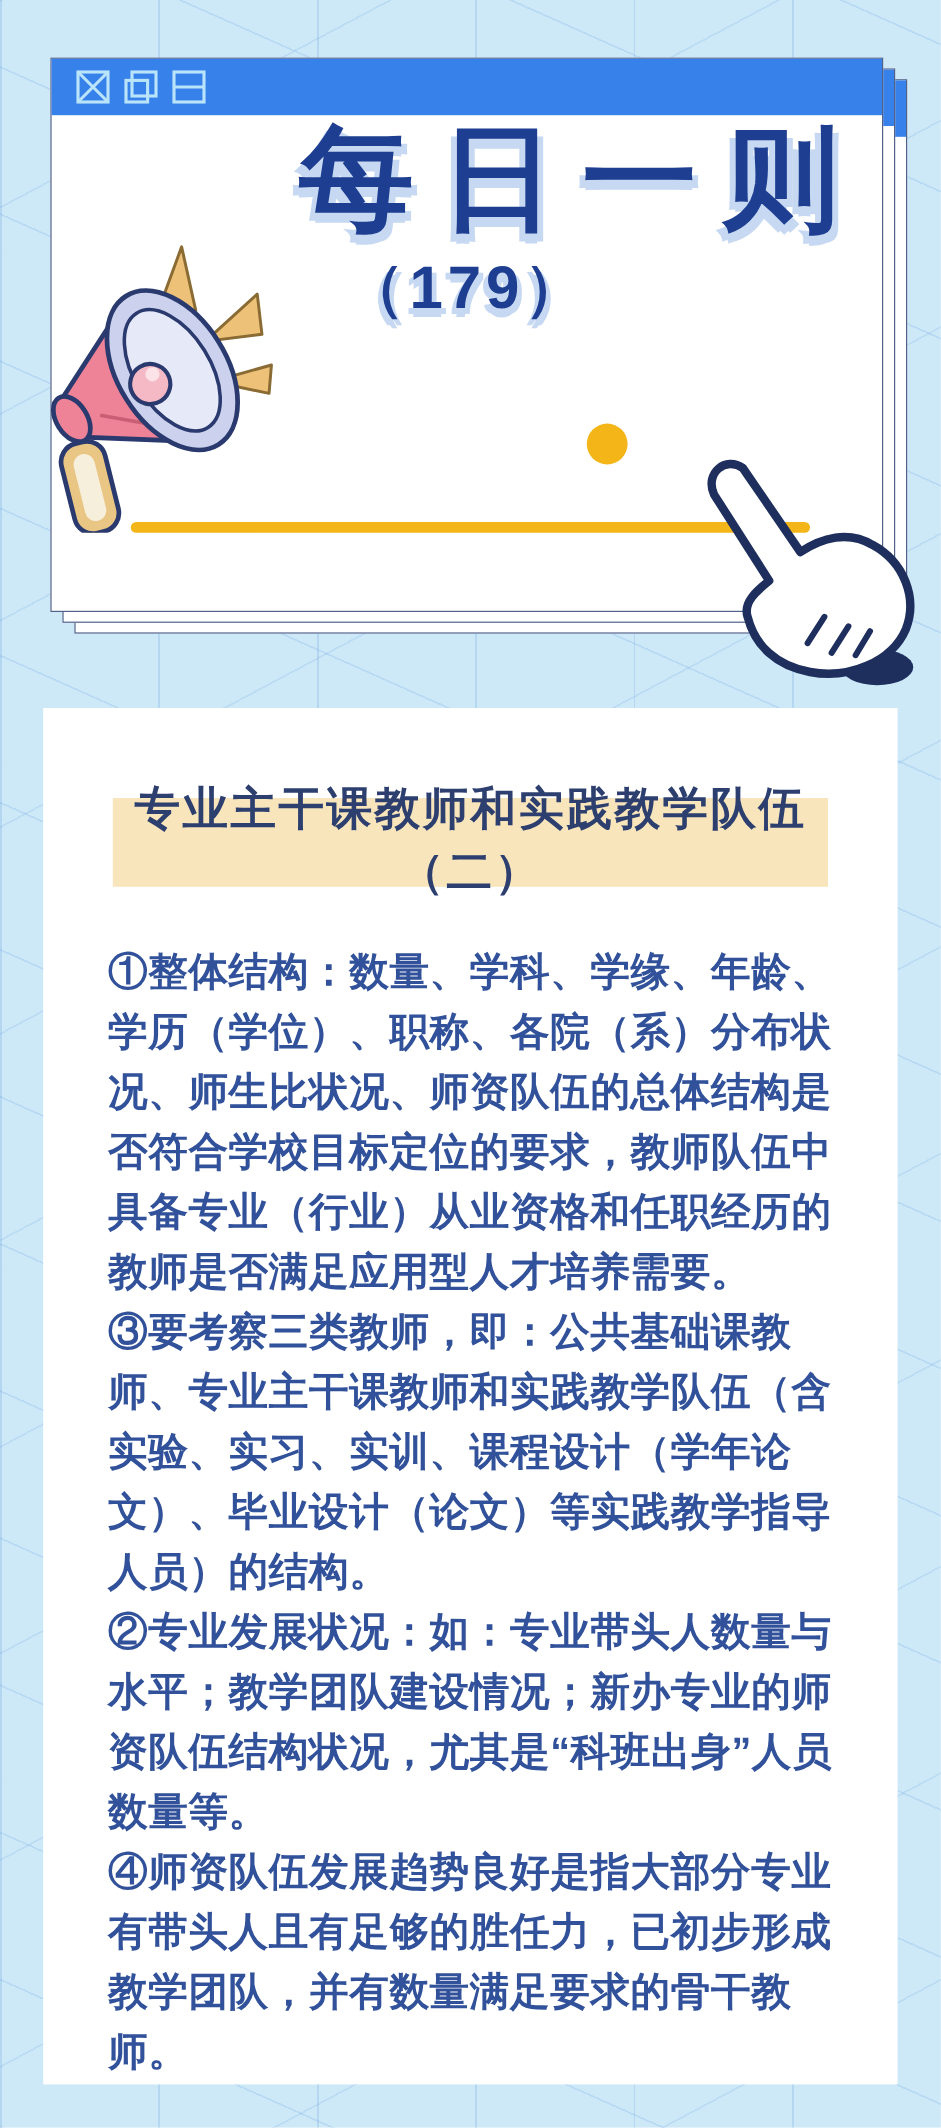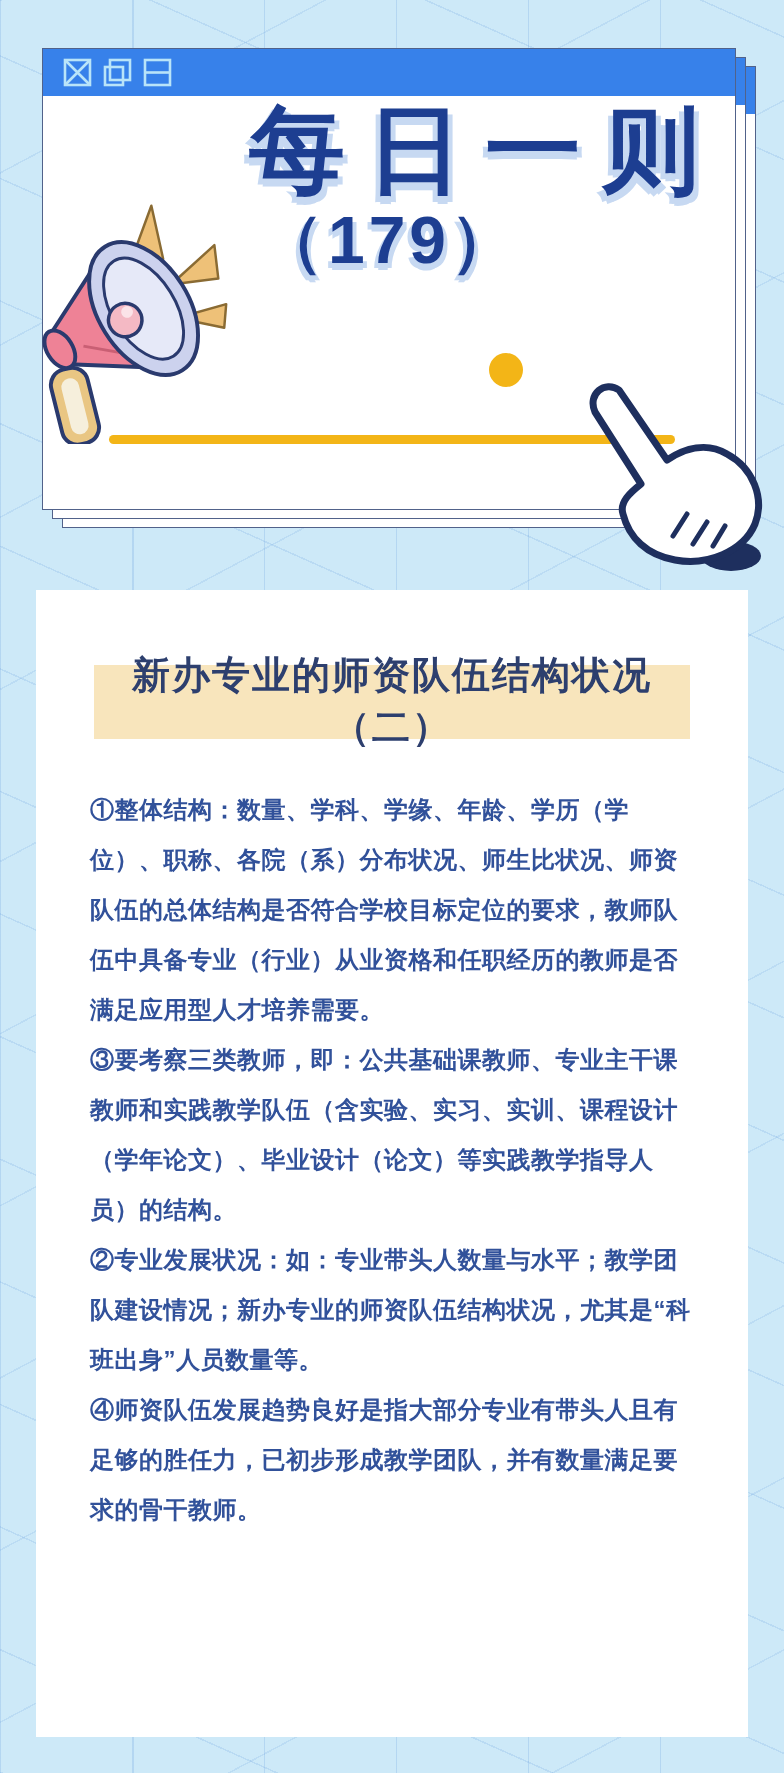--- a/index.html
+++ b/index.html
@@ -21,35 +21,35 @@
   .s2{left:10px;top:9px;}
   .s1{left:0;top:0;}
   .winicons{position:absolute;left:20px;top:9px;display:flex;gap:11px;}
   .winicons svg{display:block;}
   .titlewrap{position:absolute;left:0;top:47px;width:100%;}
   .t1,.t2{font-weight:900;font-size:96px;line-height:104px;color:#1d3e91;
           letter-spacing:22px;white-space:nowrap;
           text-shadow:0 8px 0 #c7d9f2,-5px 6px 0 #c7d9f2,5px 6px 0 #c7d9f2;}
   .t1{padding-left:66px;margin-top:18px;}
   .t2{text-align:right;padding-right:14px;margin-top:2px;}
-  .t3{font-weight:900;font-size:66px;line-height:72px;color:#1d3e91;text-align:center;
+  .t3{font-weight:900;font-size:50px;line-height:72px;color:#1d3e91;text-align:center;
       letter-spacing:4px;margin-top:2px;
       text-shadow:0 7px 0 #c7d9f2,-4px 5px 0 #c7d9f2,4px 5px 0 #c7d9f2;}
   .underline{position:absolute;left:66px;top:386px;width:566px;height:9px;
              background:#f3b517;border-radius:5px;}
   .dot{position:absolute;left:446px;top:304px;width:34px;height:34px;border-radius:50%;
        background:#f3b517;}
   .megaphone{position:absolute;left:-60px;top:140px;width:256px;height:256px;z-index:6;}
   .hand{position:absolute;left:506px;top:330px;width:230px;height:200px;z-index:7;}
   
   .card2{position:absolute;left:36px;top:590px;width:712px;height:1147px;background:#ffffff;}
   .hl-box{margin:75px auto 0;width:596px;background:#f8e5bc;height:74px;}
   .hl-text{transform:translateY(-16px);text-align:center;font-weight:bold;font-size:38px;
            line-height:52px;color:#2d3f6e;letter-spacing:2px;}
-  .bodytext{margin-top:46px;padding:0 54px;color:#31519a;font-size:24px;line-height:50px;
+  .bodytext{margin-top:46px;padding:0 54px;color:#31519a;font-size:33px;line-height:50px;
             font-weight:bold;letter-spacing:0.5px;}
   .bodytext p{margin:0;padding:0;word-break:break-all;}
 </style>
 </head>
 <body>
 
 <div class="stack">
   <div class="sheet s3">
       <div class="bar"></div>
     </div>
@@ -126,21 +126,21 @@
                C66 124 78 114 88 106
                Z"></path>
       <path d="M120 158 l14 -22 M140 166 l14 -22 M160 168 l12 -20" fill="none" stroke-width="5"></path>
     </g>
   </svg>
 </div>
 
 <div class="card2">
   <div class="hl-box">
     <div class="hl-text">
-      <div>新办专业的师资队伍结构状况</div>
+      <div>专业主干课教师和实践教学队伍</div>
       <div>（二）</div>
     </div>
   </div>
   <div class="bodytext">
     <p>①整体结构：数量、学科、学缘、年龄、学历（学位）、职称、各院（系）分布状况、师生比状况、师资队伍的总体结构是否符合学校目标定位的要求，教师队伍中具备专业（行业）从业资格和任职经历的教师是否满足应用型人才培养需要。</p>
     <p>③要考察三类教师，即：公共基础课教师、专业主干课教师和实践教学队伍（含实验、实习、实训、课程设计（学年论文）、毕业设计（论文）等实践教学指导人员）的结构。</p>
     <p>②专业发展状况：如：专业带头人数量与水平；教学团队建设情况；新办专业的师资队伍结构状况，尤其是“科班出身”人员数量等。</p>
     <p>④师资队伍发展趋势良好是指大部分专业有带头人且有足够的胜任力，已初步形成教学团队，并有数量满足要求的骨干教师。</p>
   </div>
 </div>

